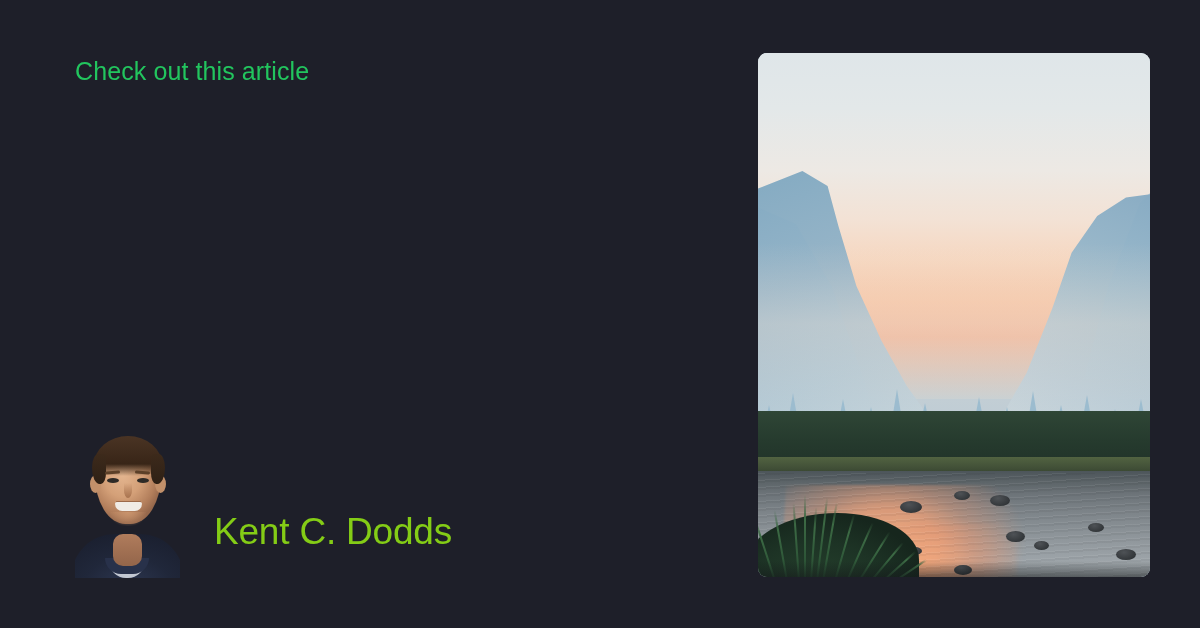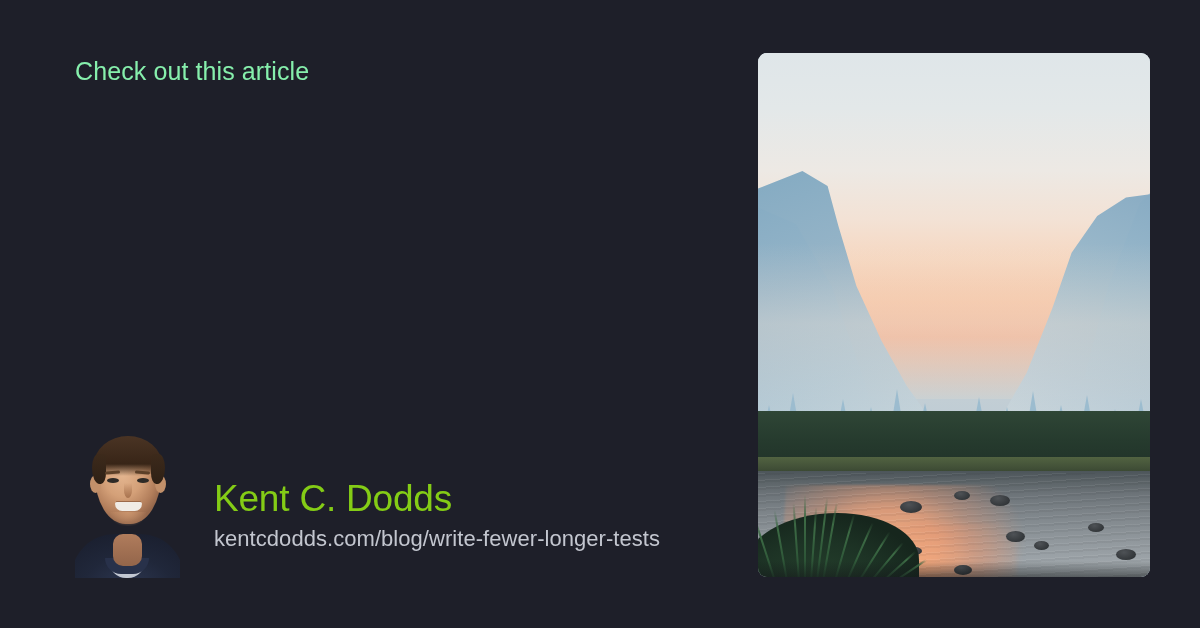--- a/index.html
+++ b/index.html
@@ -27,21 +27,21 @@
   .left-col {
     position: absolute;
     left: 75px;
     top: 56px;
     width: 640px;
   }
 
   .eyebrow {
     font-size: 25px;
     line-height: 1.25;
-    color: #86efac;
+    color: #22c55e;
     font-weight: 400;
     letter-spacing: 0.1px;
   }
 
   .title {
     margin-top: 22px;
     font-size: 57px;
     line-height: 1.12;
     color: #ffffff;
     font-weight: 400;
@@ -381,21 +381,20 @@
         <div class="p-eye-l"></div>
         <div class="p-eye-r"></div>
         <div class="p-nose"></div>
         <div class="p-mouth"></div>
         <div class="p-chin"></div>
       </div>
     </div>
 
     <div class="author-text">
       <div class="author-name">Kent C. Dodds</div>
-      <div class="author-url">kentcdodds.com/blog/write-fewer-longer-tests</div>
     </div>
   </div>
 
   <div class="photo">
     <div class="sky"></div>
 
     <div class="mt-left-far"></div>
     <div class="mt-left"></div>
     <div class="mt-right-far"></div>
     <div class="mt-right"></div>

